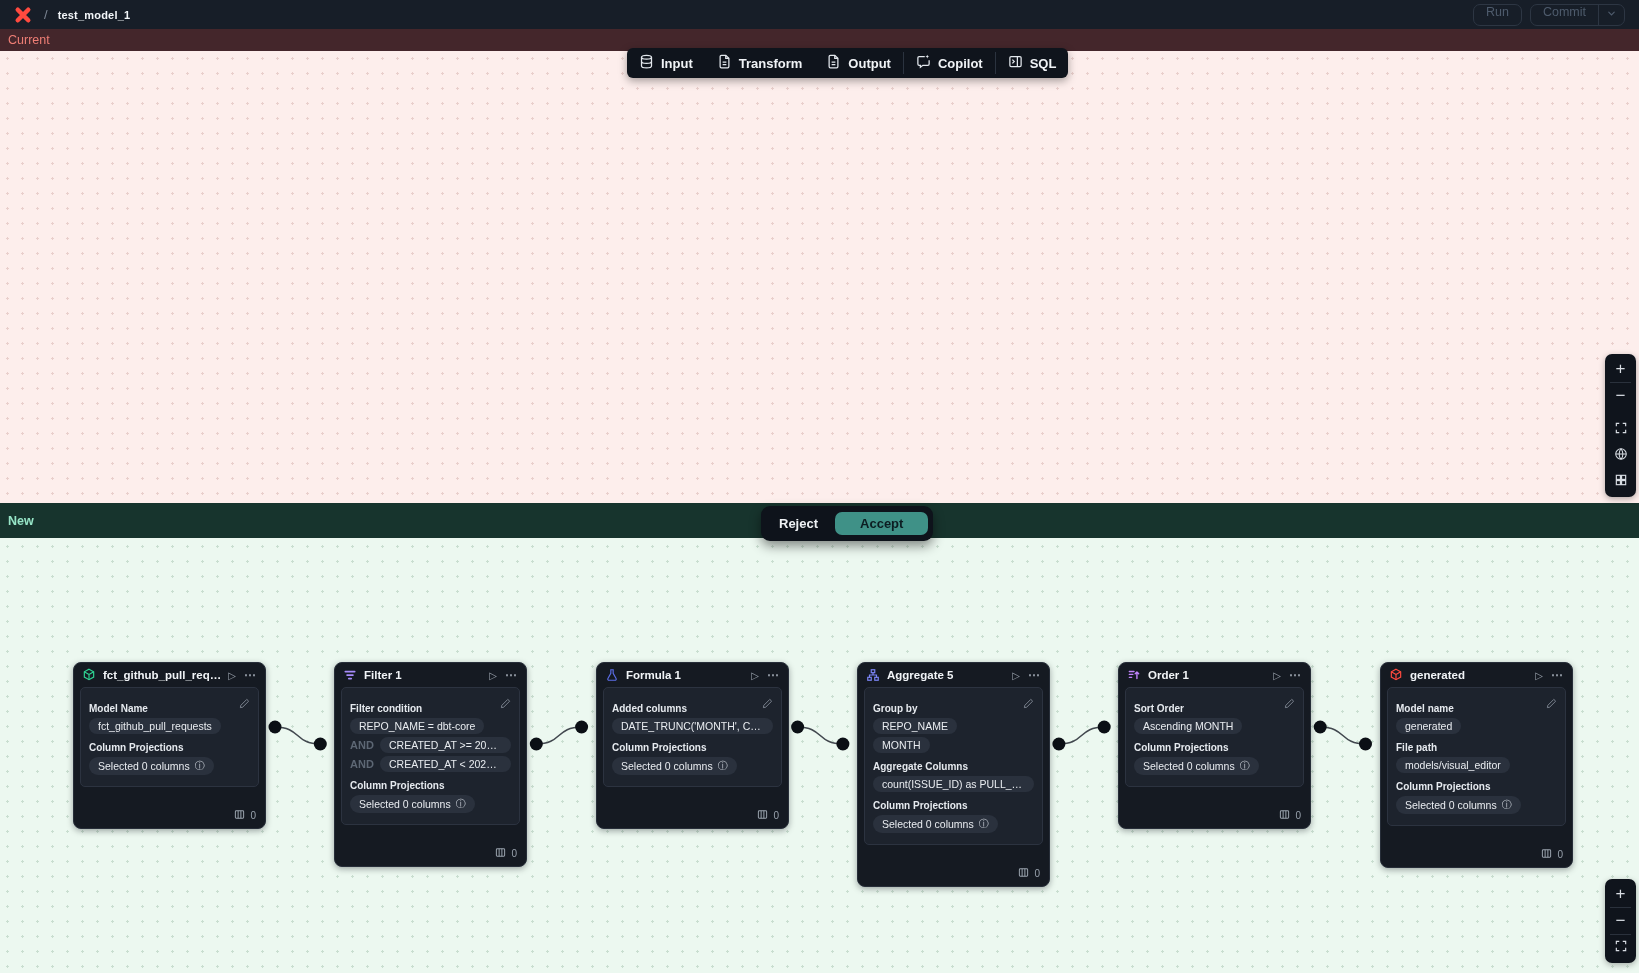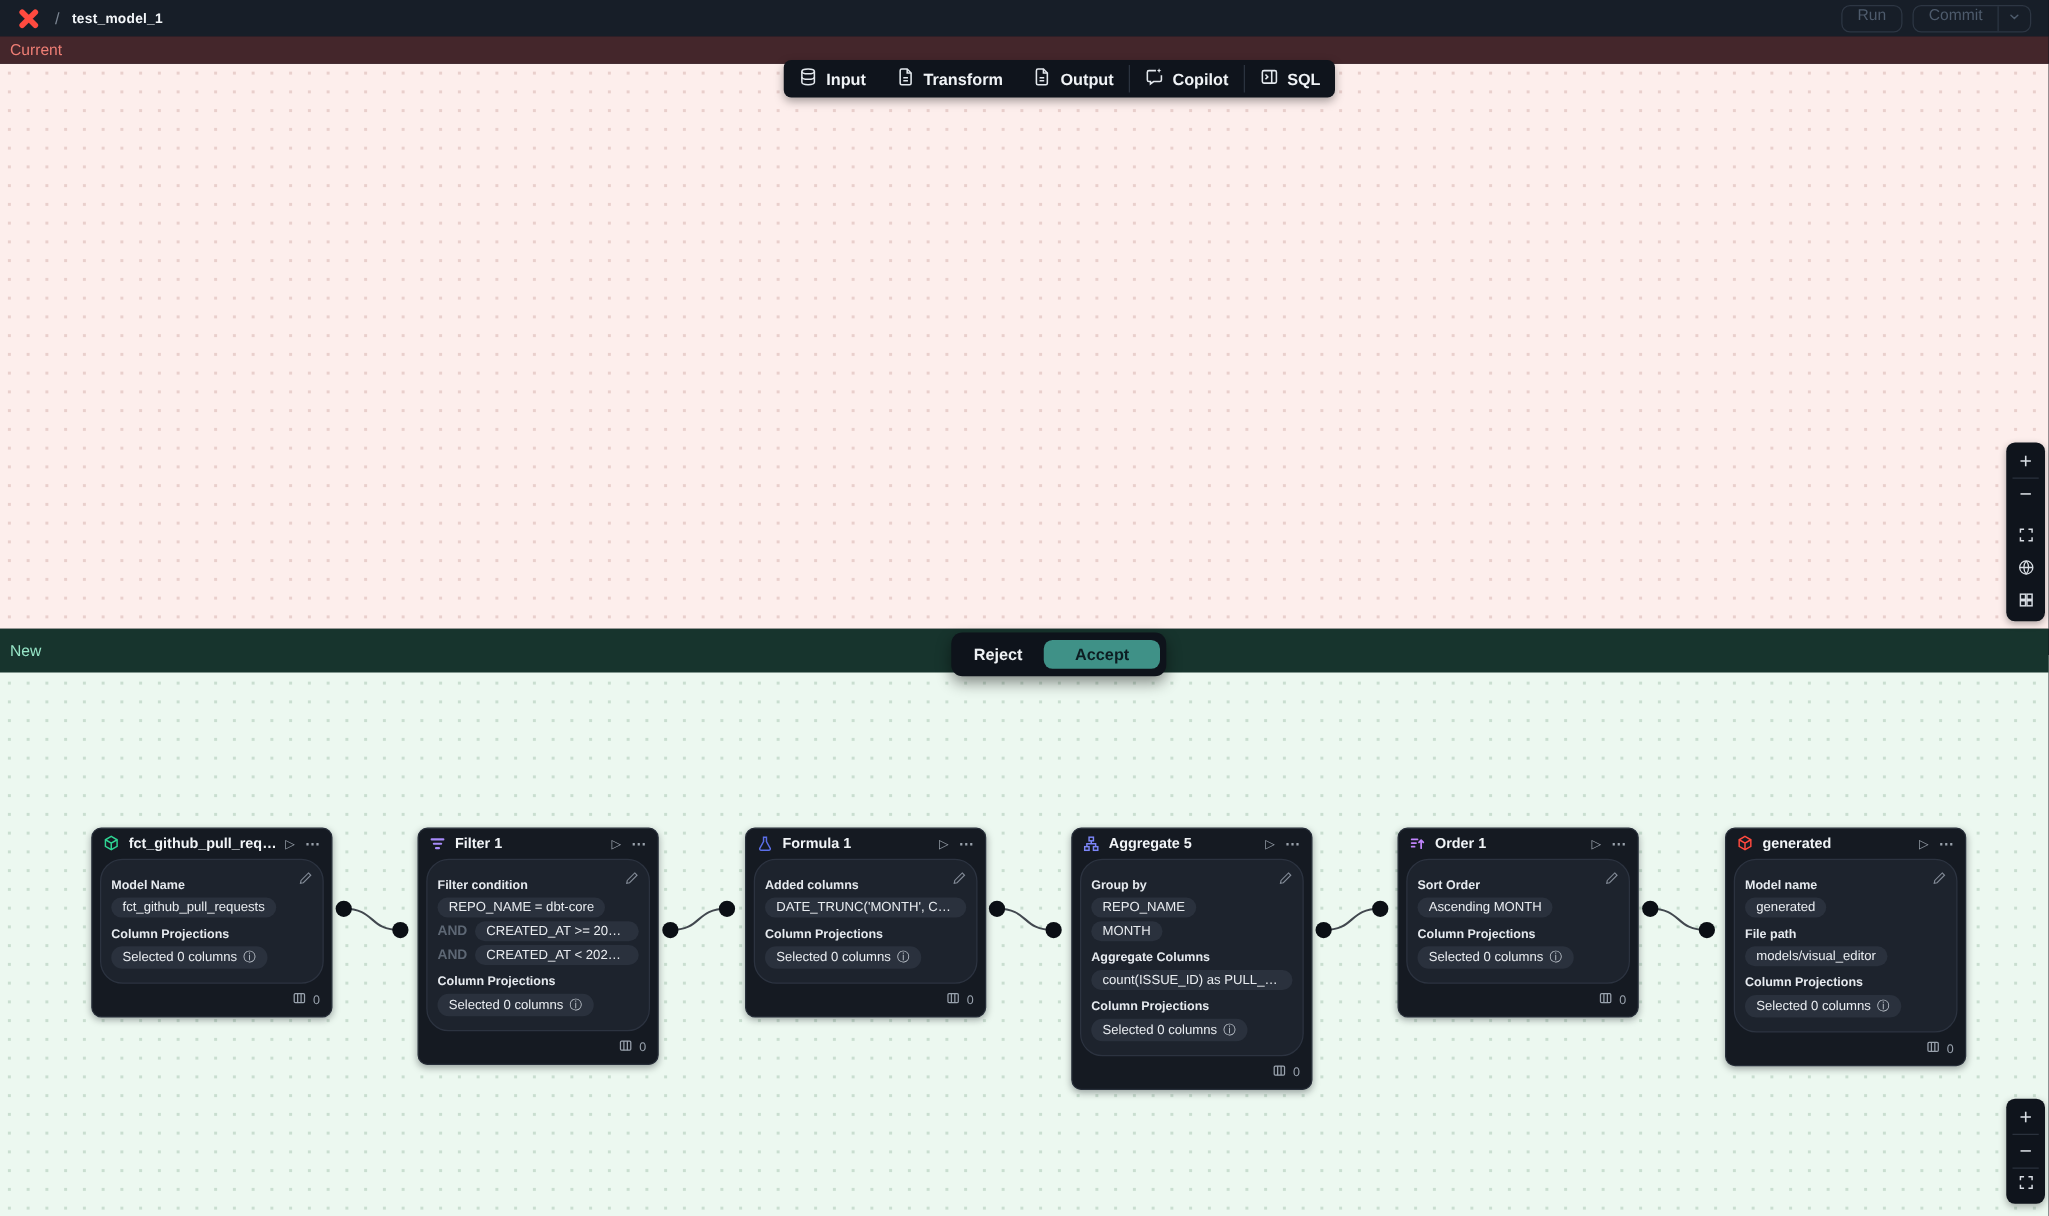--- a/index.html
+++ b/index.html
@@ -21,21 +21,21 @@
   .btn-run { padding:0 12px; }
   .btn-commit { padding:0; }
   .btn-commit .commit-label { padding:0 12px; }
   .btn-commit .chev { border-left:1px solid #2d3643; height:100%; display:flex;
     align-items:center; padding:0 7px; }
   .btn-commit .chev svg { width:11px; height:11px; }
   
   .band { position:absolute; left:0; width:100%; display:flex; align-items:center;
     padding-left:8px; font-size:12.5px; font-weight:500; z-index:5; }
   .band-current { top:29px; height:22px; background:#44262b; color:#ee7e75; }
-  .band-new { top:503px; height:35px; background:#17342d; color:#97e5c7; }
+  .band-new { top:503px; height:35px; background:#17342d; color:#97e5c7;font-weight:bold; }
   
   .canvas { position:absolute; left:0; width:100%; z-index:1; }
   .canvas-current { top:51px; height:452px; background-color:#fdeeec;
     background-image:radial-gradient(#e9cfcc 1.2px, transparent 1.2px);
     background-size:15px 15px; }
   .canvas-new { top:524px; height:449px; background-color:#ecf8f0;
     background-image:radial-gradient(#c9ded0 1.2px, transparent 1.2px);
     background-size:15px 15px; }
   
   .fl-toolbar { position:absolute; top:48px; left:627px; height:30px; z-index:20;
@@ -68,22 +68,22 @@
   .node { position:absolute; width:193px; background:#151a22; border:1px solid #272e39;
     border-radius:8px; z-index:10; box-shadow:0 2px 6px rgba(10,14,20,.35); }
   .node-header { display:flex; align-items:center; gap:7px; padding:5px 8px 4px; }
   .node-type-icon { width:14px; height:14px; flex:none; display:flex; }
   .node-type-icon svg { width:14px; height:14px; }
   .node-title { font-size:11.5px; font-weight:700; color:#f1f4f7; flex:1;
     white-space:nowrap; overflow:hidden; text-overflow:ellipsis; }
   .node-actions { display:flex; align-items:center; gap:8px; color:#99a1ab; flex:none; }
   .play-glyph { font-size:10px; cursor:pointer; }
   .dots-glyph { font-size:12px; font-weight:700; letter-spacing:1px; cursor:pointer; }
-  .node-body { margin:1px 6px 4px; background:#1d232d; border:1px solid #2c3340;
-    border-radius:18px; padding:7px 8px 8px; position:relative; }
+  .node-body { margin:1px 6px 20px; background:#1d232d; border:1px solid #2c3340;
+    border-radius:5px; padding:7px 8px 8px; position:relative; }
   .edit-pencil { position:absolute; top:7px; right:8px; color:#828a96; cursor:pointer; }
   .edit-pencil svg { width:11px; height:11px; }
   .sec-label { font-size:10px; font-weight:700; color:#e6eaef; margin:8px 0 4px; }
   .sec-label:first-child { margin-top:0; }
   .pill-row { display:flex; align-items:center; gap:5px; margin:3px 0; }
   .prefix { font-size:11px; font-weight:600; color:#5d6774; width:25px; flex:none; }
   .pill { background:#2a313d; border-radius:10px; padding:2px 9px; font-size:10.5px;
     color:#e9ecf0; display:inline-flex; align-items:center; gap:5px; max-width:100%;
     overflow:hidden; cursor:default; }
   .pill-text { white-space:nowrap; overflow:hidden; text-overflow:ellipsis; }

